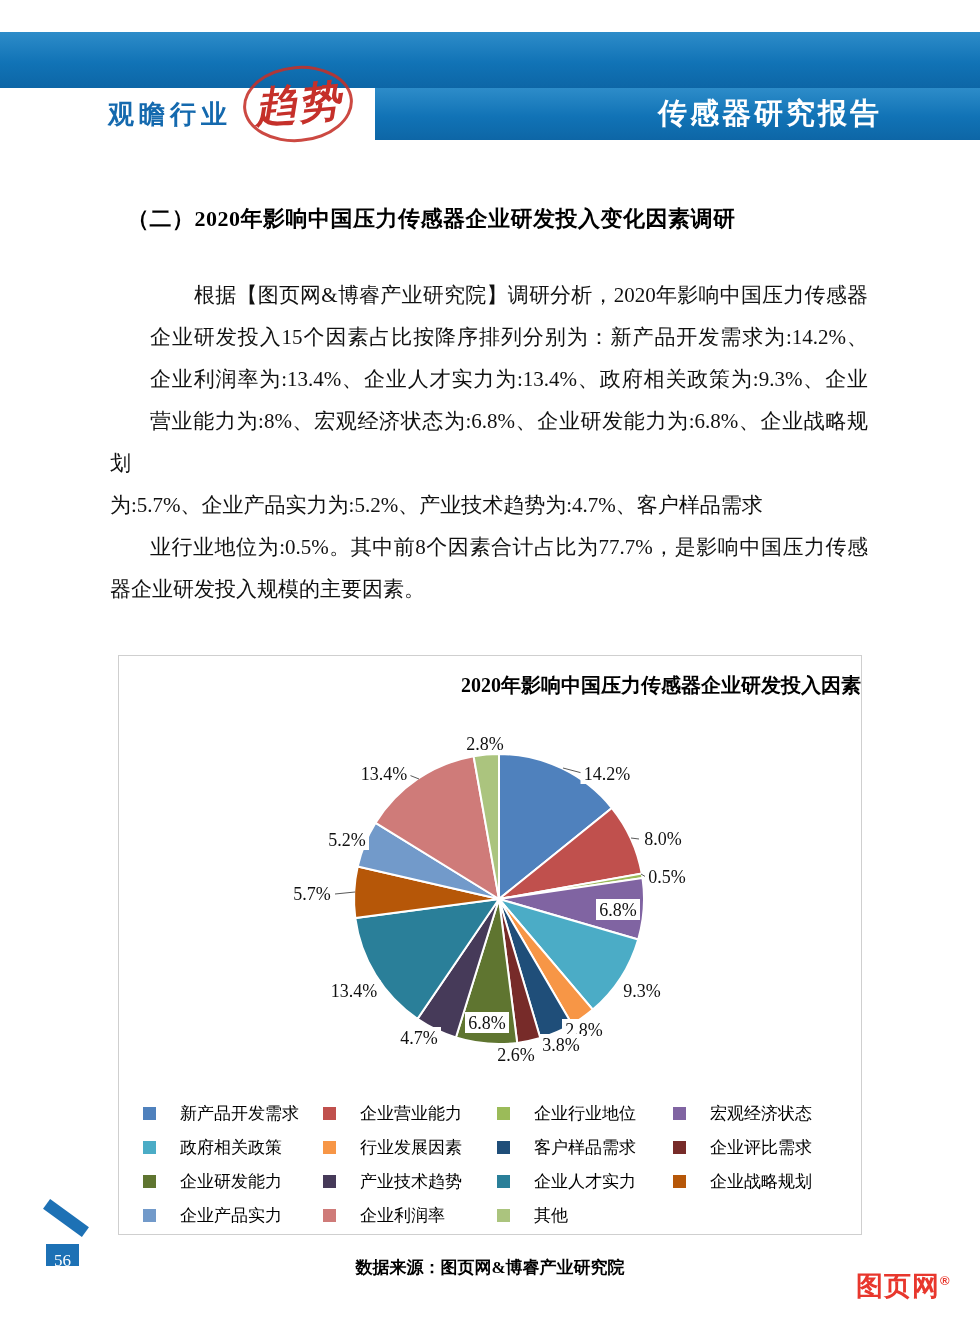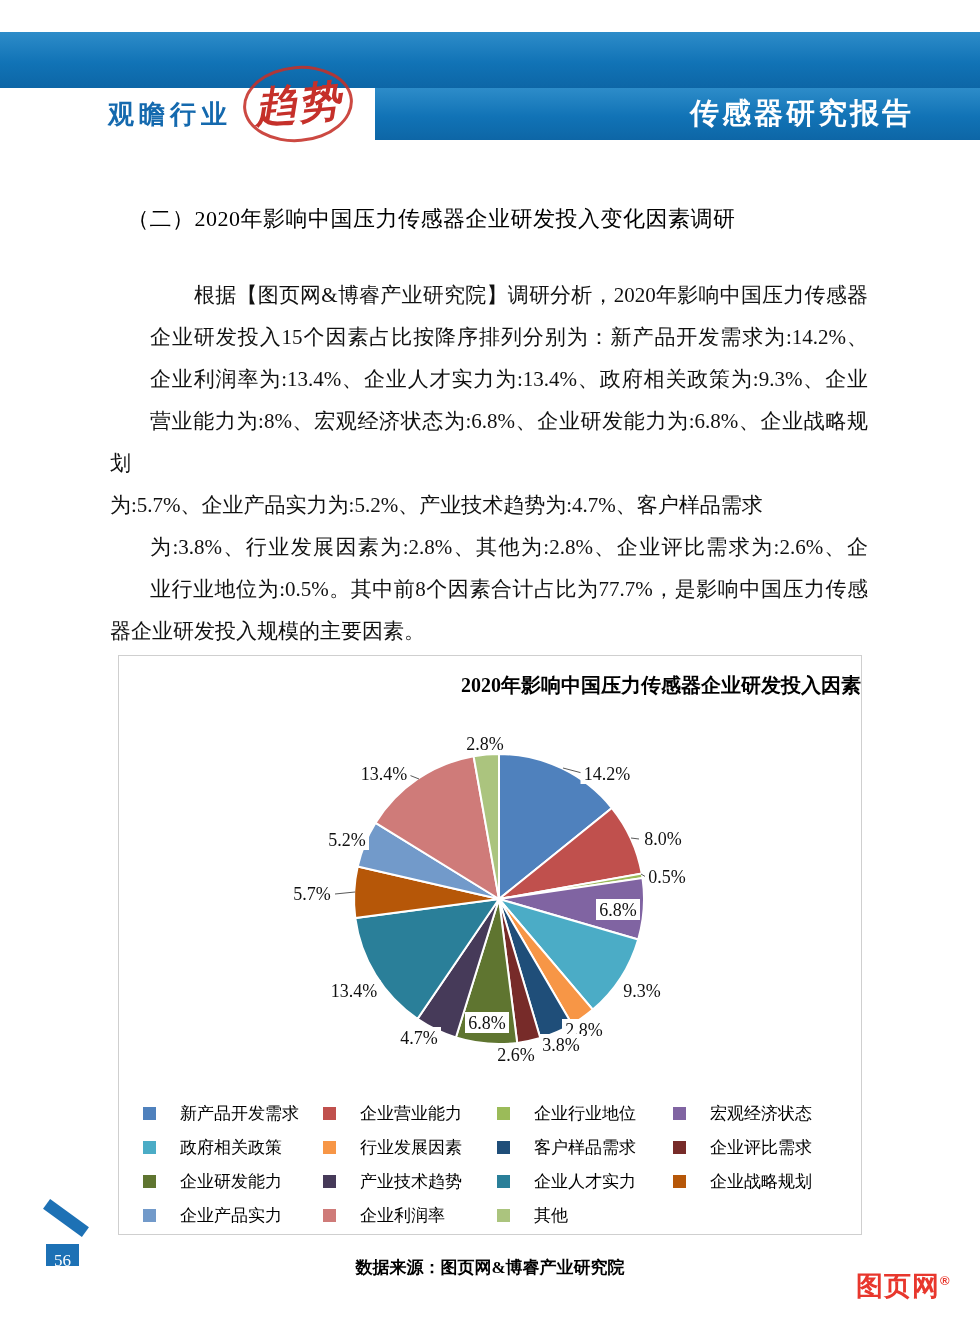--- a/index.html
+++ b/index.html
@@ -4,33 +4,33 @@
 <style>
   html,body{margin:0;padding:0;background:#ffffff;}
   .page{position:relative;width:980px;height:1320px;background:#fff;overflow:hidden;margin:0 auto;
         font-family:"Liberation Serif","DejaVu Serif",serif;color:#111;}
 
   
   .band-top{position:absolute;left:0;top:32px;width:980px;height:56px;
             background:linear-gradient(180deg,#2d8cc9 0%,#1173b6 55%,#0d66a6 100%);}
   .band-right{position:absolute;left:375px;top:88px;right:0;height:52px;box-sizing:border-box;
             background:linear-gradient(180deg,#2d8cc9 0%,#1173b6 55%,#0d66a6 100%);
-            display:flex;align-items:center;justify-content:flex-end;padding-right:66px;}
+            display:flex;align-items:center;justify-content:flex-end;padding-right:98px;}
   .report-title{color:#fff;font-family:"Liberation Sans","DejaVu Sans",sans-serif;
             font-weight:bold;font-size:29px;letter-spacing:3px;white-space:nowrap;}
   .brand{position:absolute;left:108px;top:97px;font-family:"Liberation Sans","DejaVu Sans",sans-serif;
             font-weight:bold;font-size:26px;color:#1469ae;letter-spacing:5px;z-index:1;}
   .seal{position:absolute;left:243px;top:66px;width:104px;height:70px;border:3px solid rgba(197,48,40,.88);
             border-radius:50%;display:flex;align-items:center;justify-content:center;
             transform:rotate(-5deg);z-index:2;background:rgba(255,255,255,0);}
   .seal span{font-size:42px;font-weight:bold;color:#c5302a;font-style:italic;letter-spacing:2px;
             font-family:"Liberation Serif",serif;}
 
   
-  .heading{position:absolute;left:127px;top:204px;margin:0;font-size:22px;font-weight:normal;color:#000;
+  .heading{position:absolute;left:127px;top:204px;margin:0;font-size:22px;font-weight:bold;color:#000;
             letter-spacing:.5px;white-space:nowrap;}
   .para{position:absolute;left:110px;top:274px;width:758px;font-size:21px;color:#111;}
   .pline{line-height:42px;height:42px;overflow:hidden;}
   .jl{text-align:justify;text-align-last:justify;margin-left:40px;}
   .indent{text-indent:44px;}
 
   
   .chart-box{position:absolute;left:118px;top:655px;width:744px;height:580px;border:1px solid #cfcfcf;
             background:#fff;box-sizing:border-box;}
   .chart-title{position:absolute;top:16px;left:0;right:0;text-align:right;font-size:20px;font-weight:bold;color:#000;}
@@ -67,21 +67,20 @@
 
   <h2 class="heading">（二）2020年影响中国压力传感器企业研发投入变化因素调研</h2>
 
   <div class="para" id="para">
       <div class="pline jl indent">根据【图页网&amp;博睿产业研究院】调研分析，2020年影响中国压力传感器</div>
       <div class="pline jl">企业研发投入15个因素占比按降序排列分别为：新产品开发需求为:14.2%、</div>
       <div class="pline jl">企业利润率为:13.4%、企业人才实力为:13.4%、政府相关政策为:9.3%、企业</div>
       <div class="pline jl">营业能力为:8%、宏观经济状态为:6.8%、企业研发能力为:6.8%、企业战略规</div>
       <div class="pline">划</div>
       <div class="pline">为:5.7%、企业产品实力为:5.2%、产业技术趋势为:4.7%、客户样品需求</div>
-      <div class="pline jl">为:3.8%、行业发展因素为:2.8%、其他为:2.8%、企业评比需求为:2.6%、企</div>
       <div class="pline jl">业行业地位为:0.5%。其中前8个因素合计占比为77.7%，是影响中国压力传感</div>
       <div class="pline">器企业研发投入规模的主要因素。</div>
     </div>
 
   <section class="chart-box">
     <svg id="pie-svg" viewBox="0 0 742 578">
         <path d="M380,243 L380.0,98.0 A145,145 0 0 1 492.9,152.0 Z" fill="#4f81bd" stroke="#ffffff" stroke-width="2"></path>
         <path d="M380,243 L492.9,152.0 A145,145 0 0 1 522.8,217.6 Z" fill="#c0504d" stroke="#ffffff" stroke-width="2"></path>
         <path d="M380,243 L522.8,217.6 A145,145 0 0 1 523.5,222.1 Z" fill="#9bbb59" stroke="#ffffff" stroke-width="2"></path>
         <path d="M380,243 L523.5,222.1 A145,145 0 0 1 519.2,283.5 Z" fill="#8064a2" stroke="#ffffff" stroke-width="2"></path>

